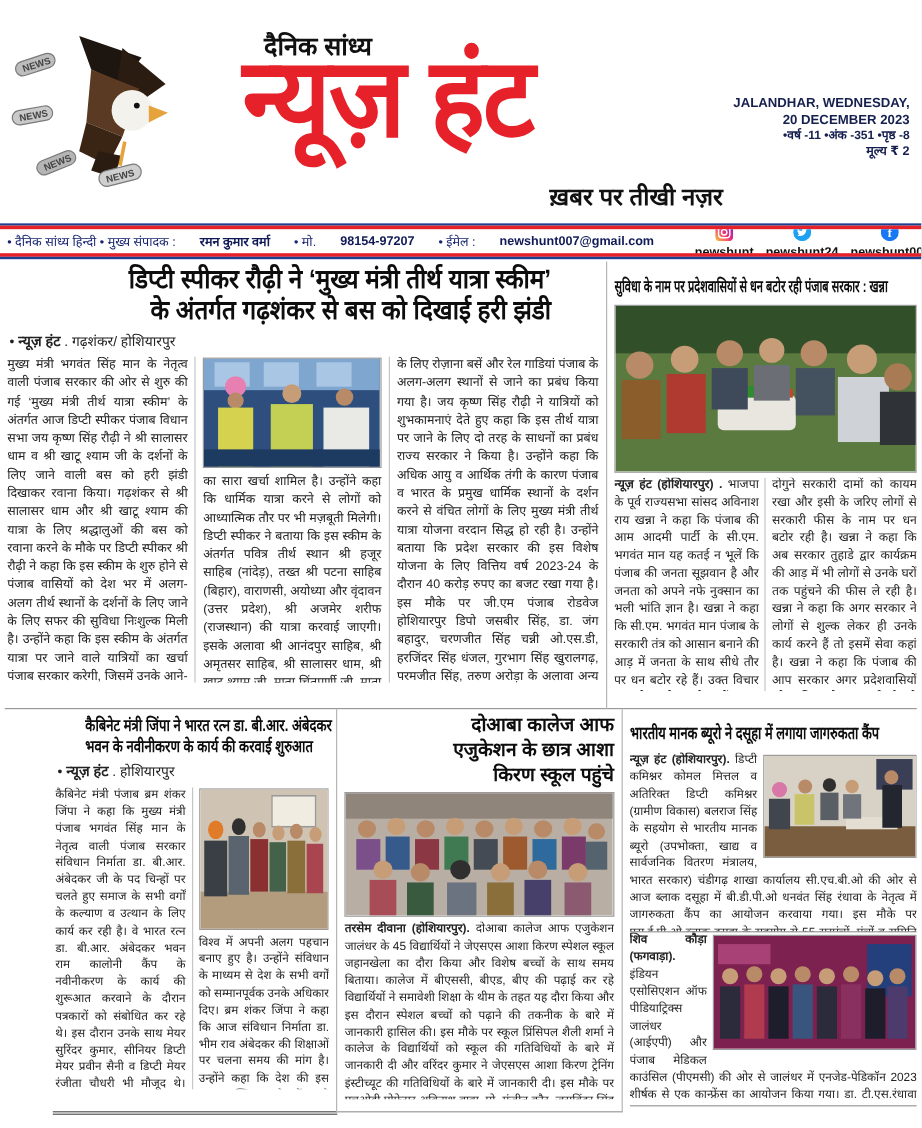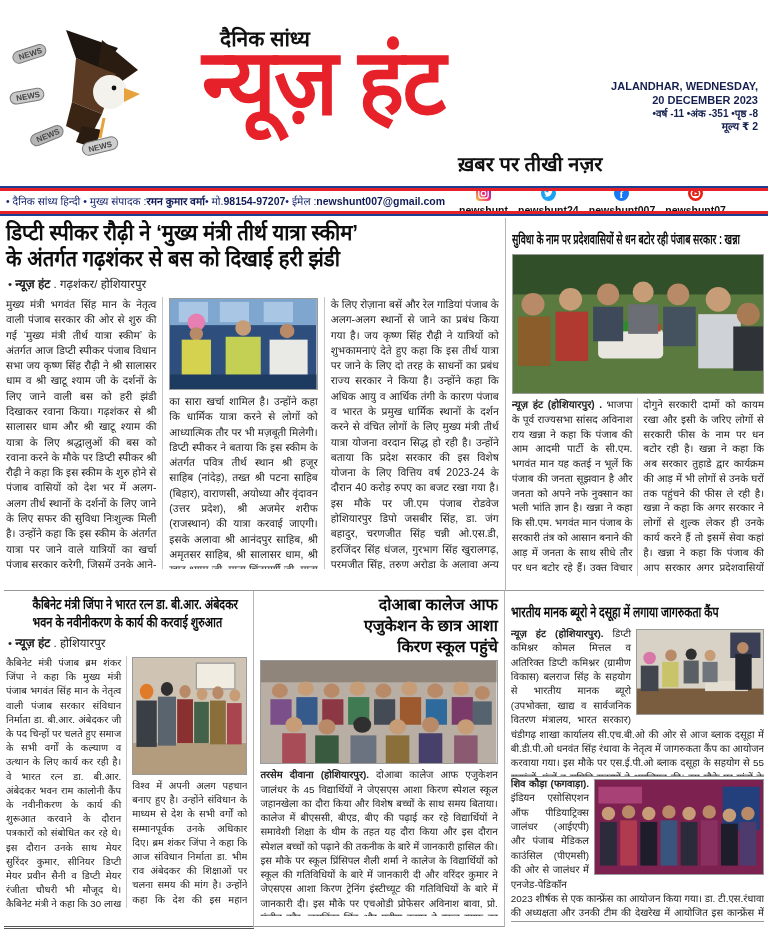--- a/index.html
+++ b/index.html
@@ -12,49 +12,49 @@
   .nh-title{position:absolute;left:202px;top:34px;font-size:92px;line-height:1.05;font-weight:800;
             color:#e62129;letter-spacing:-2px;white-space:nowrap;transform:scaleX(.94);transform-origin:left top;}
   .tagline{position:absolute;left:458px;top:150px;font-size:20px;font-weight:bold;color:#111;}
   .dateblock{position:absolute;right:10px;top:80px;width:190px;text-align:right;color:#16204f;line-height:1.25;}
   .dateblock .d1,.dateblock .d2{font-size:11px;font-weight:bold;}
   .dateblock .d3{font-size:10px;font-weight:bold;}
   .dateblock .d4{font-size:10.5px;font-weight:bold;}
   
   .stripe-b{height:2px;background:#1d3f8f;}
   .stripe-r{height:3px;background:#e62129;}
-  .infobar{display:flex;align-items:center;height:20px;padding:0 6px;font-size:10.5px;color:#16246e;white-space:nowrap;overflow:hidden;}
+  .infobar{display:flex;align-items:center;height:20px;padding:0 6px;font-size:10.5px;color:#16246e;white-space:nowrap;overflow:hidden;gap:20px;}
   .infobar b{color:#101a56;}
   .social{display:flex;align-items:center;margin-left:14px;gap:10px;font-weight:bold;color:#111;}
   .soc{display:flex;align-items:center;gap:3px;flex-direction:column;}
   .soc svg{width:15px;height:15px;display:block;}
   
   .content{padding:2px 4px 0 4px;}
   .row1{display:flex;}
   .a-tirth{width:496px;padding:2px 6px 4px 2px;border-right:1px solid #b5b5b5;border-bottom:1px solid #999;overflow:hidden;height:366px;}
   .a-khanna{width:254px;padding:2px 0 4px 6px;border-bottom:1px solid #999;overflow:hidden;height:366px;}
-  .hl-big{font-weight:800;color:#0d0d0d;line-height:1.18;margin:0 0 2px 0;}
+  .hl-big{font-weight:800;color:#0d0d0d;line-height:1.18;margin:0 0 2px 0;text-align:right;}
   .hl-big .ln{display:block;font-size:22px;white-space:nowrap;transform:scaleX(.92);transform-origin:left center;}
   .byline{font-size:11.5px;margin:3px 0 5px 2px;color:#222;}
   .byline b{font-size:12px;}
   .cols3{display:flex;height:272px;overflow:hidden;}
   .cols3 .c{font-size:10.4px;line-height:1.47;text-align:justify;overflow:hidden;}
   .c1{width:154px;padding-right:6px;border-right:1px solid #c6c6c6;}
   .c2{width:152px;padding:0 6px;border-right:1px solid #c6c6c6;}
   .c3{width:172px;padding-left:6px;}
   .photo{width:100%;display:block;border:1px solid #9a9a9a;box-sizing:border-box;margin:1px 0 4px 0;}
   .hl-one{font-weight:800;color:#0d0d0d;white-space:nowrap;overflow:hidden;margin:2px 0 4px 0;}
   .hl-one .ln{display:inline-block;transform-origin:left center;}
   .khl .ln{font-size:14px;transform:scaleX(.66);}
   .cols2{display:flex;overflow:hidden;}
   .cols2 .c{font-size:10.2px;line-height:1.45;text-align:justify;overflow:hidden;}
   .kc1{width:124px;padding-right:5px;border-right:1px solid #c6c6c6;}
   .kc2{width:124px;padding-left:5px;}
   .kcols{height:178px;}
-  .row2{display:flex;}
+  .row2{display:flex;margin-left:40px;}
   .a-jimpa{width:246px;padding:3px 6px 0 2px;border-right:1px solid #b5b5b5;border-bottom:3px double #555;height:332px;overflow:hidden;}
   .a-doaba{width:242px;padding:3px 6px 0 6px;border-right:1px solid #b5b5b5;border-bottom:1px solid #999;height:332px;overflow:hidden;}
   .col-right{width:258px;padding:2px 0 0 6px;height:334px;overflow:hidden;}
   .jhl{font-weight:800;color:#0d0d0d;line-height:1.25;text-align:center;margin:2px 0 2px 0;}
   .jhl .ln{display:block;font-size:14px;white-space:nowrap;transform:scaleX(.78);transform-origin:center;}
   .jcols{height:252px;}
   .jc1{width:116px;padding-right:5px;border-right:1px solid #c6c6c6;font-size:9.8px!important;}
   .jc2{width:116px;padding-left:5px;font-size:9.8px!important;}
   .dhl{font-weight:800;color:#0d0d0d;line-height:1.3;text-align:right;margin:1px 0 3px 0;}
   .dhl .ln{display:block;font-size:16px;}

